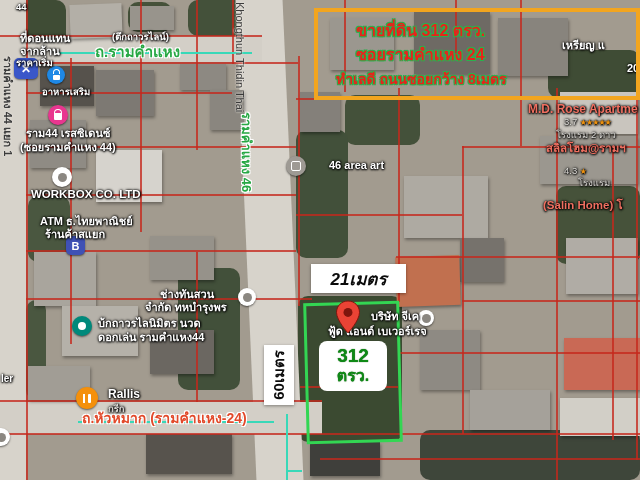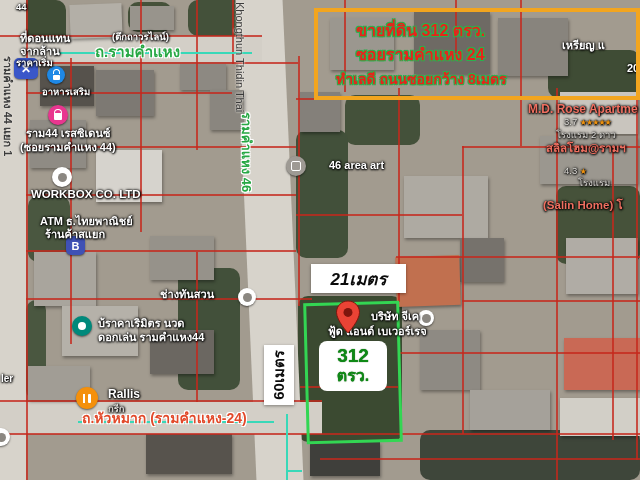--- a/index.html
+++ b/index.html
@@ -177,24 +177,25 @@
   <div class="poi-label" style="left:20px;top:138px;">(ซอยรามคำแหง 44)</div>
 
   <div class="ic ic-generic" style="left:52px;top:167px;"></div>
   <div class="poi-label" style="left:31px;top:188px;font-size:11.5px;">WORKBOX CO. LTD</div>
 
   <div class="poi-label" style="left:40px;top:212px;">ATM ธ.ไทยพาณิชย์</div>
   <div class="poi-label" style="left:45px;top:225px;text-align:right;">ร้านค้าสแยก</div>
   <div class="ic ic-atm" style="left:66px;top:236px;">B</div>
 
   <div class="poi-label" style="left:160px;top:285px;">ช่างทันสวน</div>
+  <div class="poi-label" style="left:145px;top:298px;">จำกัด ทหบำรุงพร</div>
   <div class="ic ic-generic" style="left:238px;top:288px;width:18px;height:18px;"></div>
 
   <div class="ic ic-teal" style="left:72px;top:316px;"></div>
-  <div class="poi-label" style="left:98px;top:314px;">บ้ราคาเริมิตร นวด</div>
+  <div class="poi-label" style="left:98px;top:314px;">บ้กถาวรไลนิมิตร นวด</div>
   <div class="poi-label" style="left:98px;top:328px;">ดอกเล่น รามคำแหง44</div>
 
   <div class="ic ic-art" style="left:286px;top:156px;"></div>
   <div class="poi-label" style="left:313px;top:159px;margin-left:16px;">46 area art</div>
 
   <div class="poi-label" style="left:371px;top:307px;">บริษัท จีเค</div>
   <div class="poi-label" style="left:328px;top:322px;">ฟู้ด แอนด์ เบเวอร์เรจ</div>
   <div class="ic ic-generic" style="left:418px;top:310px;width:16px;height:16px;"></div>
 
   <div class="ic ic-food" style="left:76px;top:387px;"></div>

